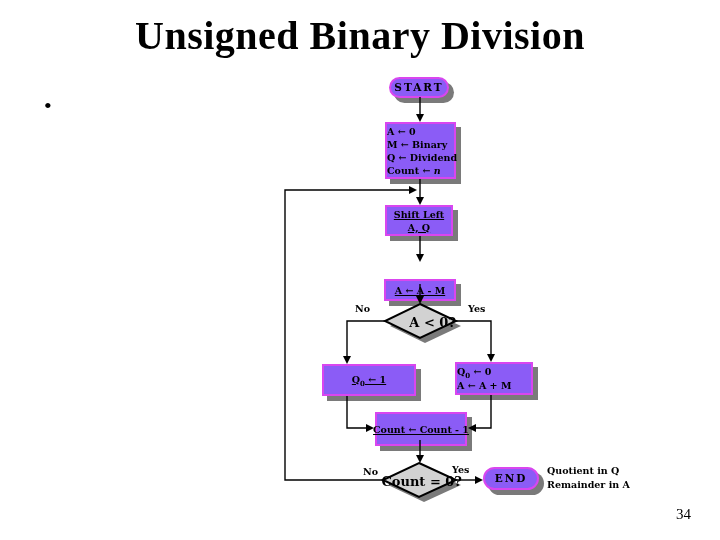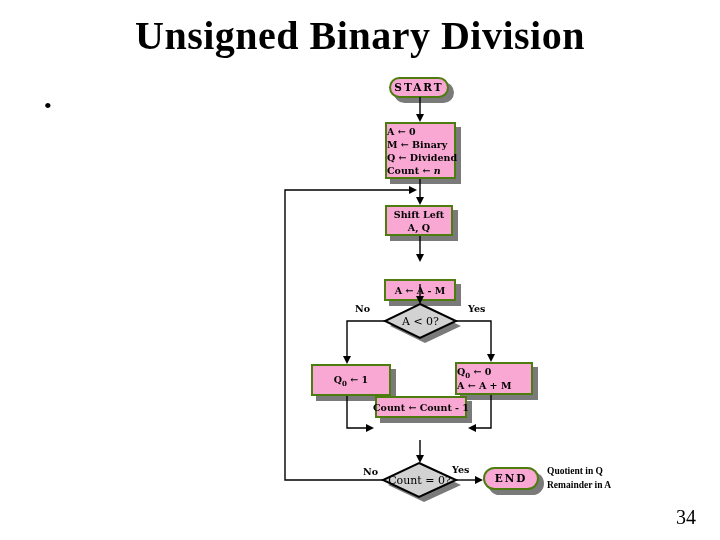--- a/index.html
+++ b/index.html
@@ -2,37 +2,37 @@
 <html><head>
 <meta charset="utf-8">
 <style>
   html,body{margin:0;padding:0;background:#fff;}
   .slide{position:relative;width:720px;height:540px;background:#ffffff;overflow:hidden;
          font-family:"Liberation Serif", serif;color:#000;}
   .title{position:absolute;top:12px;left:0;width:720px;text-align:center;
          font-size:40px;font-weight:bold;letter-spacing:0.5px;}
   .bullet{position:absolute;top:96px;left:44px;font-size:28px;display:flex;align-items:baseline;}
   .bullet .glyph{font-size:22px;margin-right:16px;position:relative;top:-3px;}
-  .pagenum{position:absolute;left:676px;top:506px;font-size:20px;width:36px;text-align:left;}
+  .pagenum{position:absolute;left:676px;top:506px;font-size:15px;width:36px;text-align:left;}
 
   
   .fc{position:absolute;left:0;top:0;width:720px;height:540px;
       font-family:"DejaVu Serif","DejaVu Sans",serif;font-weight:bold;}
   .fc svg{position:absolute;left:0;top:0;z-index:5;pointer-events:none;}
-  .node{position:absolute;box-sizing:border-box;background:#f9a8d4;border:2px solid #4d7c0f;
+  .node{position:absolute;box-sizing:border-box;background:#8b5cf6;border:2px solid #d946ef;
         box-shadow:5px 5px 0 #7a7a7a;display:flex;flex-direction:column;justify-content:center;z-index:1;}
-  .node.center{align-items:center;text-align:center;}
+  .node.center{align-items:center;text-align:center;text-decoration:underline;}
   .bl{font-size:9.5px;line-height:13px;white-space:nowrap;}
   .node sub{font-size:7px;line-height:1;}
   .terminal{border-radius:12px;align-items:center;justify-content:center;}
   .terminal .bl{font-size:10.5px;letter-spacing:2px;}
   .padded{padding-left:0;}
   .lbl{position:absolute;font-size:9.5px;font-weight:bold;z-index:10;white-space:nowrap;}
-  .dtext{position:absolute;z-index:10;text-align:center;font-size:11px;font-weight:normal;}
-  .note .bl{line-height:14px;font-family:Liberation Serif, serif;}
+  .dtext{position:absolute;z-index:10;text-align:right;font-size:13px;font-weight:bold;}
+  .note .bl{line-height:14px;}
 </style>
 </head>
 <body>
 
 <div class="slide">
 
   <div class="title">Unsigned Binary Division</div>
 
   <div class="bullet">
     <span class="glyph">•</span>
@@ -97,30 +97,30 @@
     </div>
 
     <div class="node center" style="left:384px;top:262px;width:72px;height:22px;margin-top:17px;">
       <div class="bl">A ← A - M</div>
     </div>
 
     <div class="dtext" style="left:385px;top:315px;width:71px;">A &lt; 0?</div>
     <div class="lbl" style="left:355px;top:303px;">No</div>
     <div class="lbl" style="left:468px;top:303px;">Yes</div>
 
-    <div class="node center" style="left:311px;top:364px;width:80px;height:32px;">
+    <div class="node center" style="left:322px;top:364px;width:94px;height:32px;">
       <div class="bl"><span>Q</span><sub>0</sub><span> ← 1</span></div>
     </div>
 
     <div class="node padded" style="left:455px;top:362px;width:78px;height:33px;">
       <div class="bl"><span>Q</span><sub>0</sub><span> ← 0</span></div>
       <div class="bl">A ← A + M</div>
     </div>
 
-    <div class="node center" style="left:375px;top:396px;width:92px;height:22px;">
+    <div class="node center" style="left:375px;top:412px;width:92px;height:34px;">
       <div class="bl">Count ← Count - 1</div>
     </div>
 
     <div class="dtext" style="left:377px;top:474px;width:85px;">Count = 0?</div>
     <div class="lbl" style="left:363px;top:466px;">No</div>
     <div class="lbl" style="left:452px;top:464px;">Yes</div>
 
     <div class="node terminal" style="left:483px;top:467px;width:56px;height:23px;">
       <div class="bl">END</div>
     </div>

